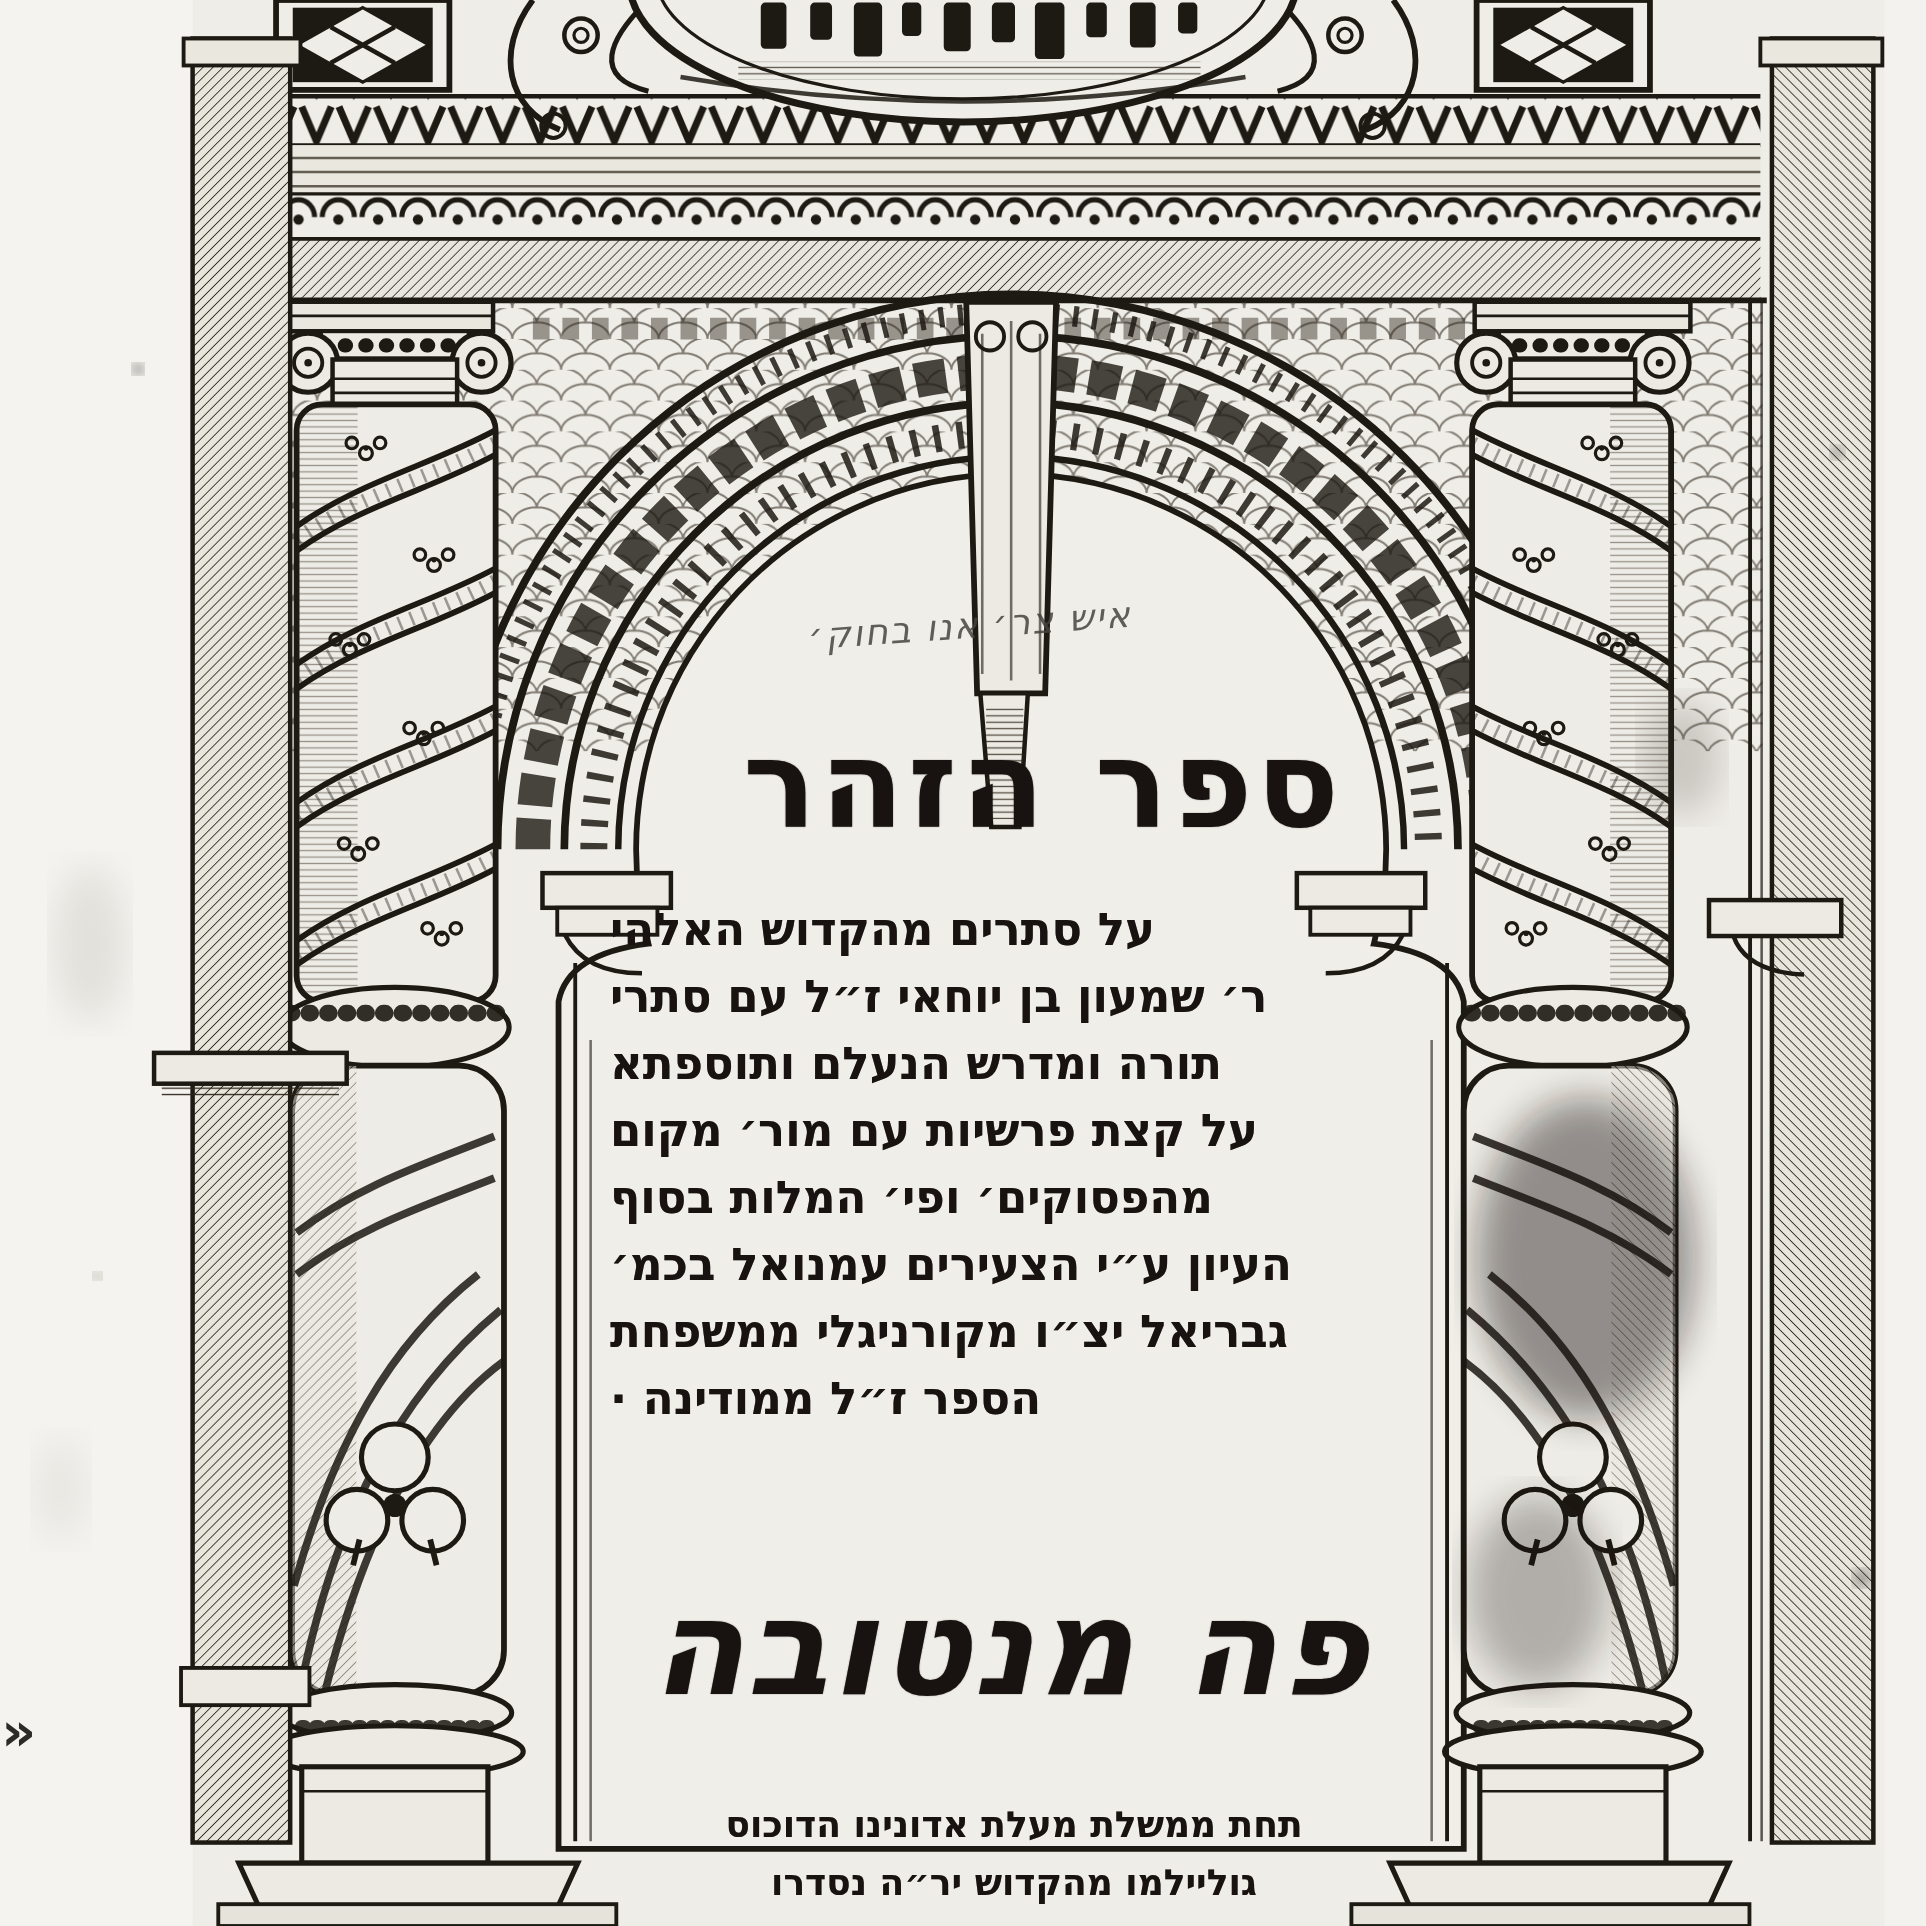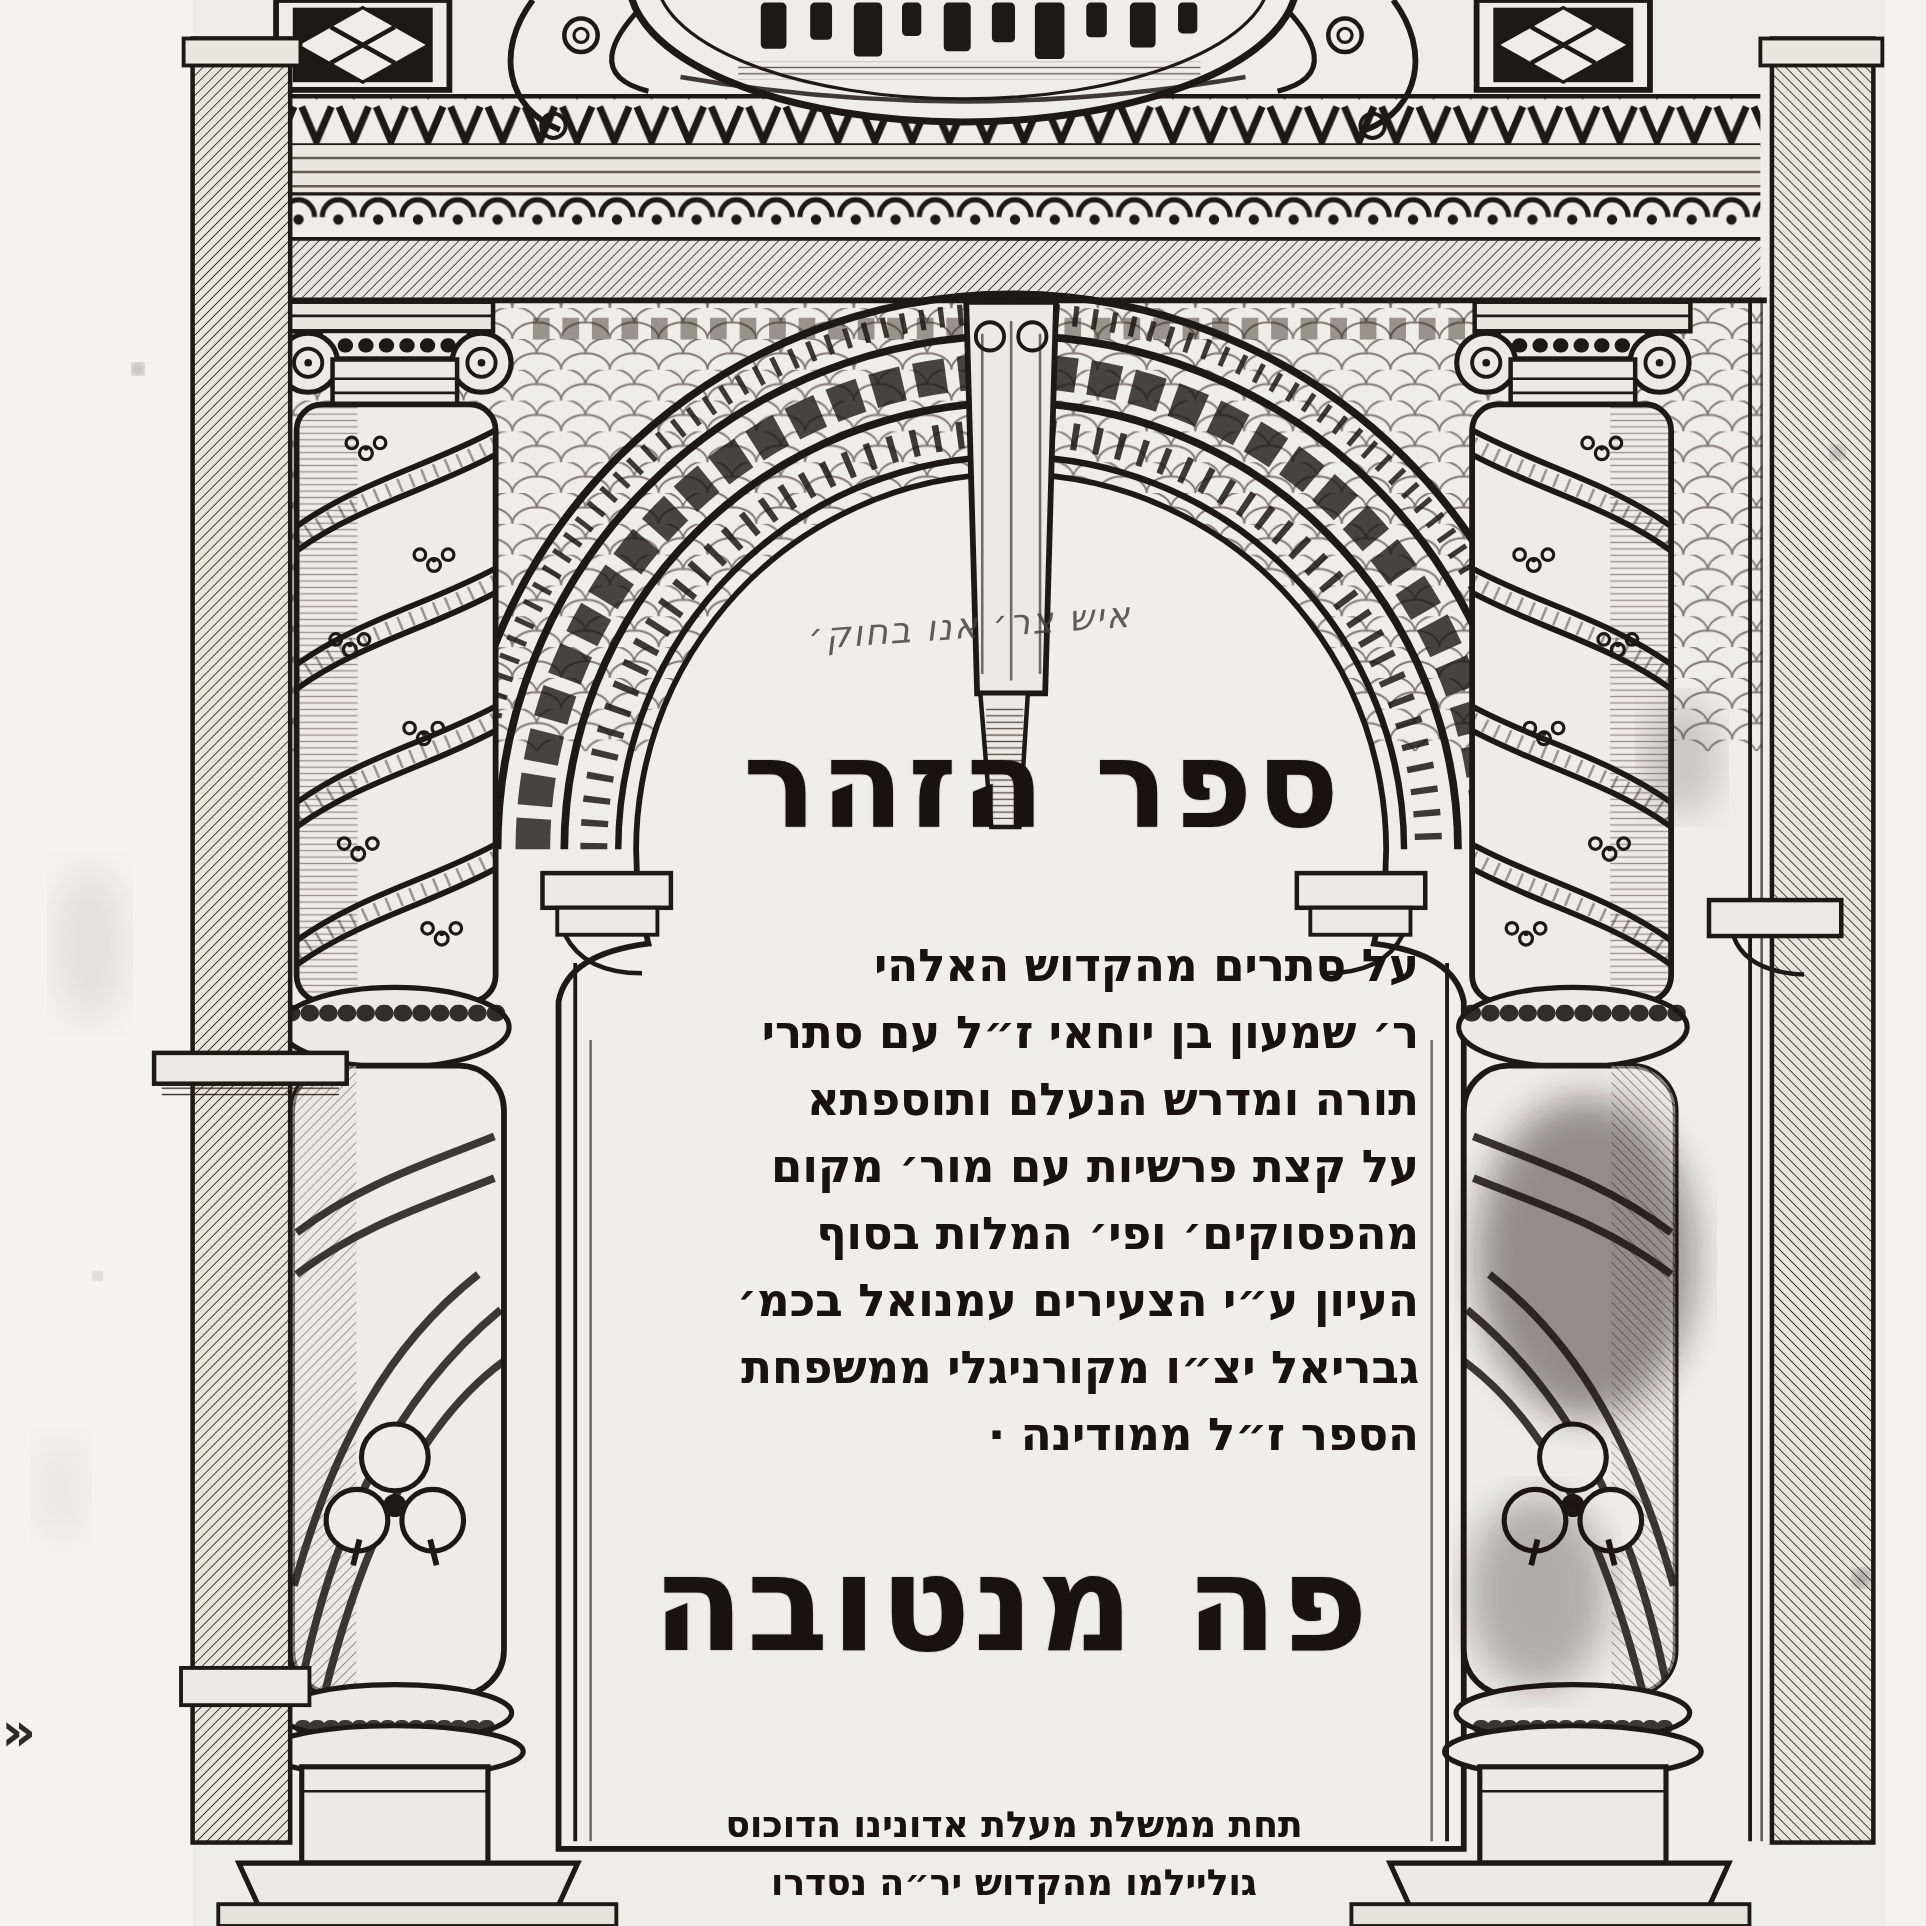--- a/index.html
+++ b/index.html
@@ -7,26 +7,26 @@
         background:#efede8;font-family:"DejaVu Sans",sans-serif;}
   #engraving{position:absolute;left:0;top:0;z-index:1;}
   .heb{position:absolute;z-index:2;direction:rtl;color:#181310;
        font-family:"DejaVu Sans",sans-serif;}
   #handwritten-note{top:605px;left:681px;width:578px;text-align:center;
        font-size:36px;font-style:italic;color:#45443f;opacity:.85;
        letter-spacing:1.9px;transform:rotate(-4deg);}
   #main-title{top:714px;left:664px;width:758px;text-align:center;
        font-size:122px;font-weight:bold;letter-spacing:3.9px;
        text-shadow:0 0 1.3px rgba(25,18,10,.55);}
-  #subtitle-block{top:896px;left:610px;width:809px;text-align:right;
+  #subtitle-block{top:896px;left:610px;width:809px;text-align:left;
        font-size:45px;font-weight:bold;line-height:67px;
-       text-shadow:0 0 0.6px rgba(25,18,10,.5);margin-top:36px;}
-  #place-line{top:1526px;left:591px;width:841px;text-align:center;
+       text-shadow:0 0 0.6px rgba(25,18,10,.5);}
+  #place-line{top:1570px;left:591px;width:841px;text-align:center;
        font-size:134px;font-weight:bold;letter-spacing:2.6px;
-       text-shadow:0 0 1.3px rgba(25,18,10,.55);}
+       text-shadow:0 0 1.3px rgba(25,18,10,.55);font-style:italic;}
   #imprint-block{top:1796px;left:629px;width:770px;text-align:center;
        font-size:36px;font-weight:bold;line-height:58px;
        text-shadow:0 0 0.6px rgba(25,18,10,.45);}
   #margin-mark{top:1700px;left:1.3px;font-size:54px;font-weight:bold;color:#2d2b27;}
 </style>
 </head>
 <body>
 
 <div id="page">
 

